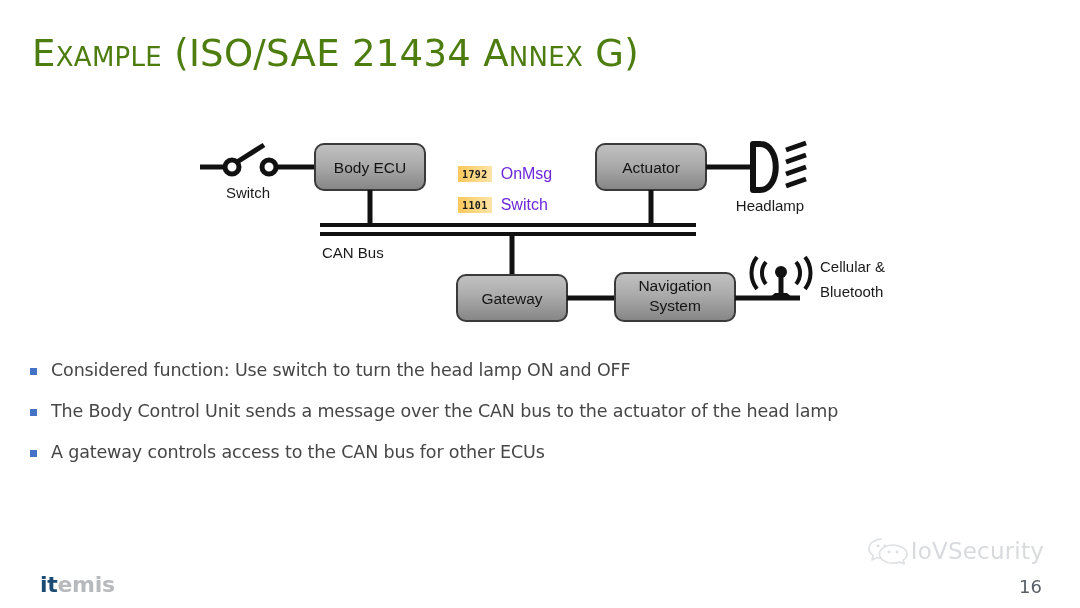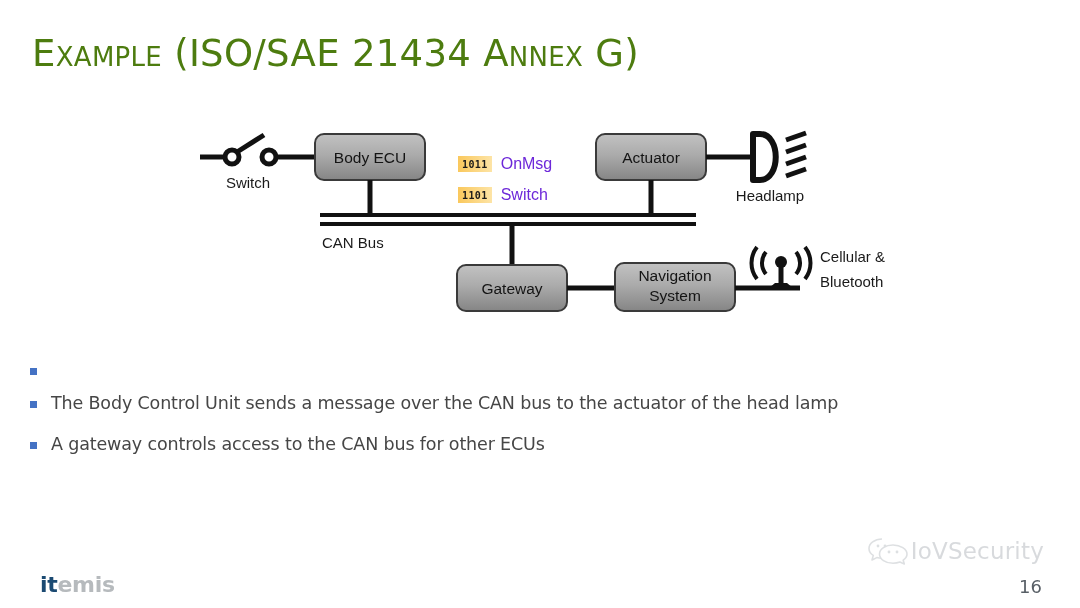--- a/index.html
+++ b/index.html
@@ -27,21 +27,21 @@
     letter-spacing: 0.3px;
     color: #4d7c0f;
     white-space: nowrap;
     font-variant: small-caps;
   }
 
   
   #diagram {
     position: absolute;
     left: 0;
-    top: 0;
+    top: 10px;
     width: 856px;
     height: 340px;
   }
   #diagram svg { display: block; }
 
   .dg-label {
     font-family: "Liberation Sans", sans-serif;
     font-size: 15px;
     fill: #1a1a1a;
   }
@@ -219,32 +219,33 @@
     </g>
 
     <text class="dg-label" x="248" y="188" text-anchor="middle">Switch</text>
     <text class="dg-label" x="770" y="201" text-anchor="middle">Headlamp</text>
     <text class="dg-label" x="322" y="248" text-anchor="start">CAN Bus</text>
     <text class="dg-label" x="820" y="262" text-anchor="start">Cellular &amp;</text>
     <text class="dg-label" x="820" y="287" text-anchor="start">Bluetooth</text>
   </svg>
 
   <div class="msg-row" style="left:458px; top:155px;">
-    <span class="msg-code">1011</span>
+    <span class="msg-code">1792</span>
     <span class="msg-name">OnMsg</span>
   </div>
   <div class="msg-row" style="left:458px; top:186px;">
     <span class="msg-code">1101</span>
     <span class="msg-name">Switch</span>
   </div>
 </div>
 
 <div id="bullets">
   <div class="bullet">
     <span class="bullet-marker"></span>
+    <span class="bullet-text">Considered function: Use switch to turn the head lamp ON and OFF</span>
   </div>
   <div class="bullet">
     <span class="bullet-marker"></span>
     <span class="bullet-text">The Body Control Unit sends a message over the CAN bus to the actuator of the head lamp</span>
   </div>
   <div class="bullet">
     <span class="bullet-marker"></span>
     <span class="bullet-text">A gateway controls access to the CAN bus for other ECUs</span>
   </div>
 </div>

